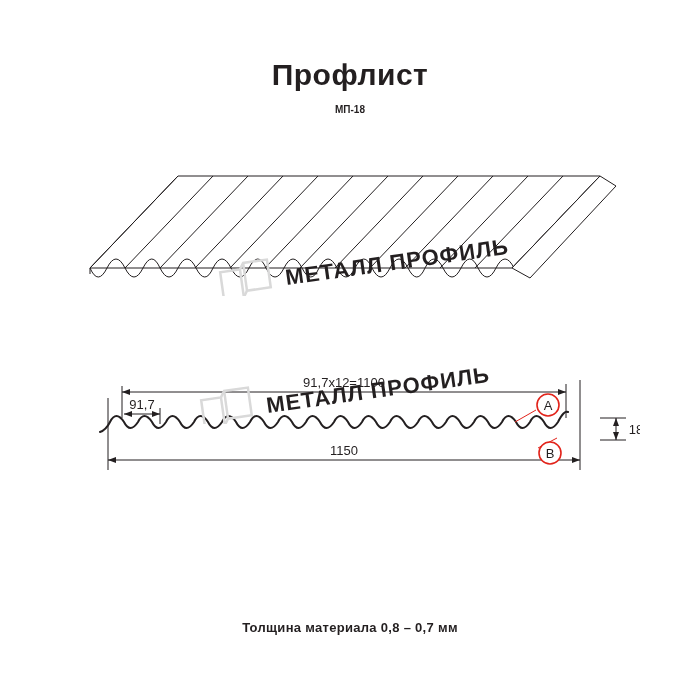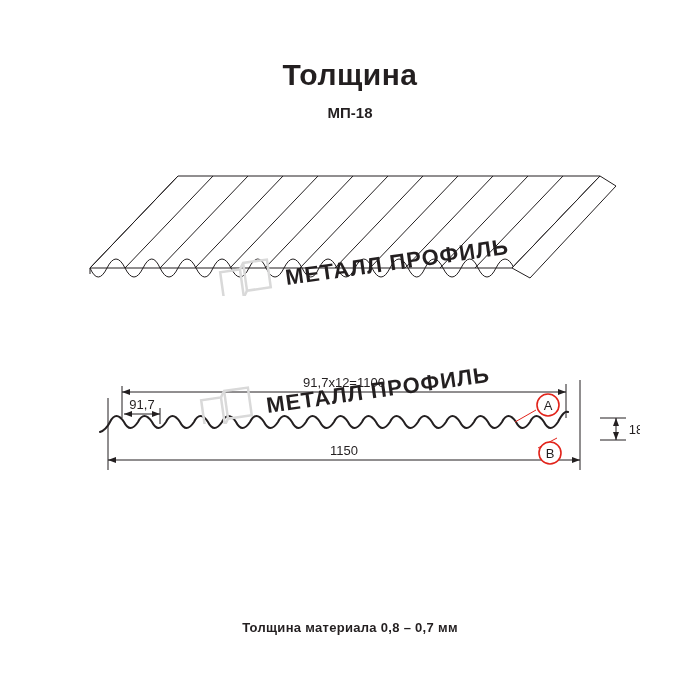--- a/index.html
+++ b/index.html
@@ -30,21 +30,21 @@
     font-size: 30px;
     font-weight: bold;
     letter-spacing: 0.5px;
   }
   .subtitle {
     position: absolute;
     top: 104px;
     left: 0;
     width: 700px;
     text-align: center;
-    font-size: 15px;
+    font-size: 10px;
     font-weight: bold;
   }
   .footnote {
     position: absolute;
     top: 620px;
     left: 0;
     width: 700px;
     text-align: center;
     font-size: 13px;
     font-weight: bold;
@@ -71,21 +71,21 @@
   text {
     font-family: "Liberation Sans", sans-serif;
     fill: #231f20;
   }
 </style>
 </head>
 <body>
 
 <div class="page">
 
-  <div class="title">Толщина</div>
+  <div class="title">Профлист</div>
   <div class="subtitle">МП-18</div>
 
   <div class="draw-3d">
     <svg width="580" height="170" viewBox="0 0 580 170">
       <g fill="none" stroke="#231f20" stroke-width="1" stroke-linejoin="round" stroke-linecap="round">
 
         <path d="M30 62 L520 18"></path>
 
         <path d="M520 18 L540 30 L540 58 L524 70"></path>
 

